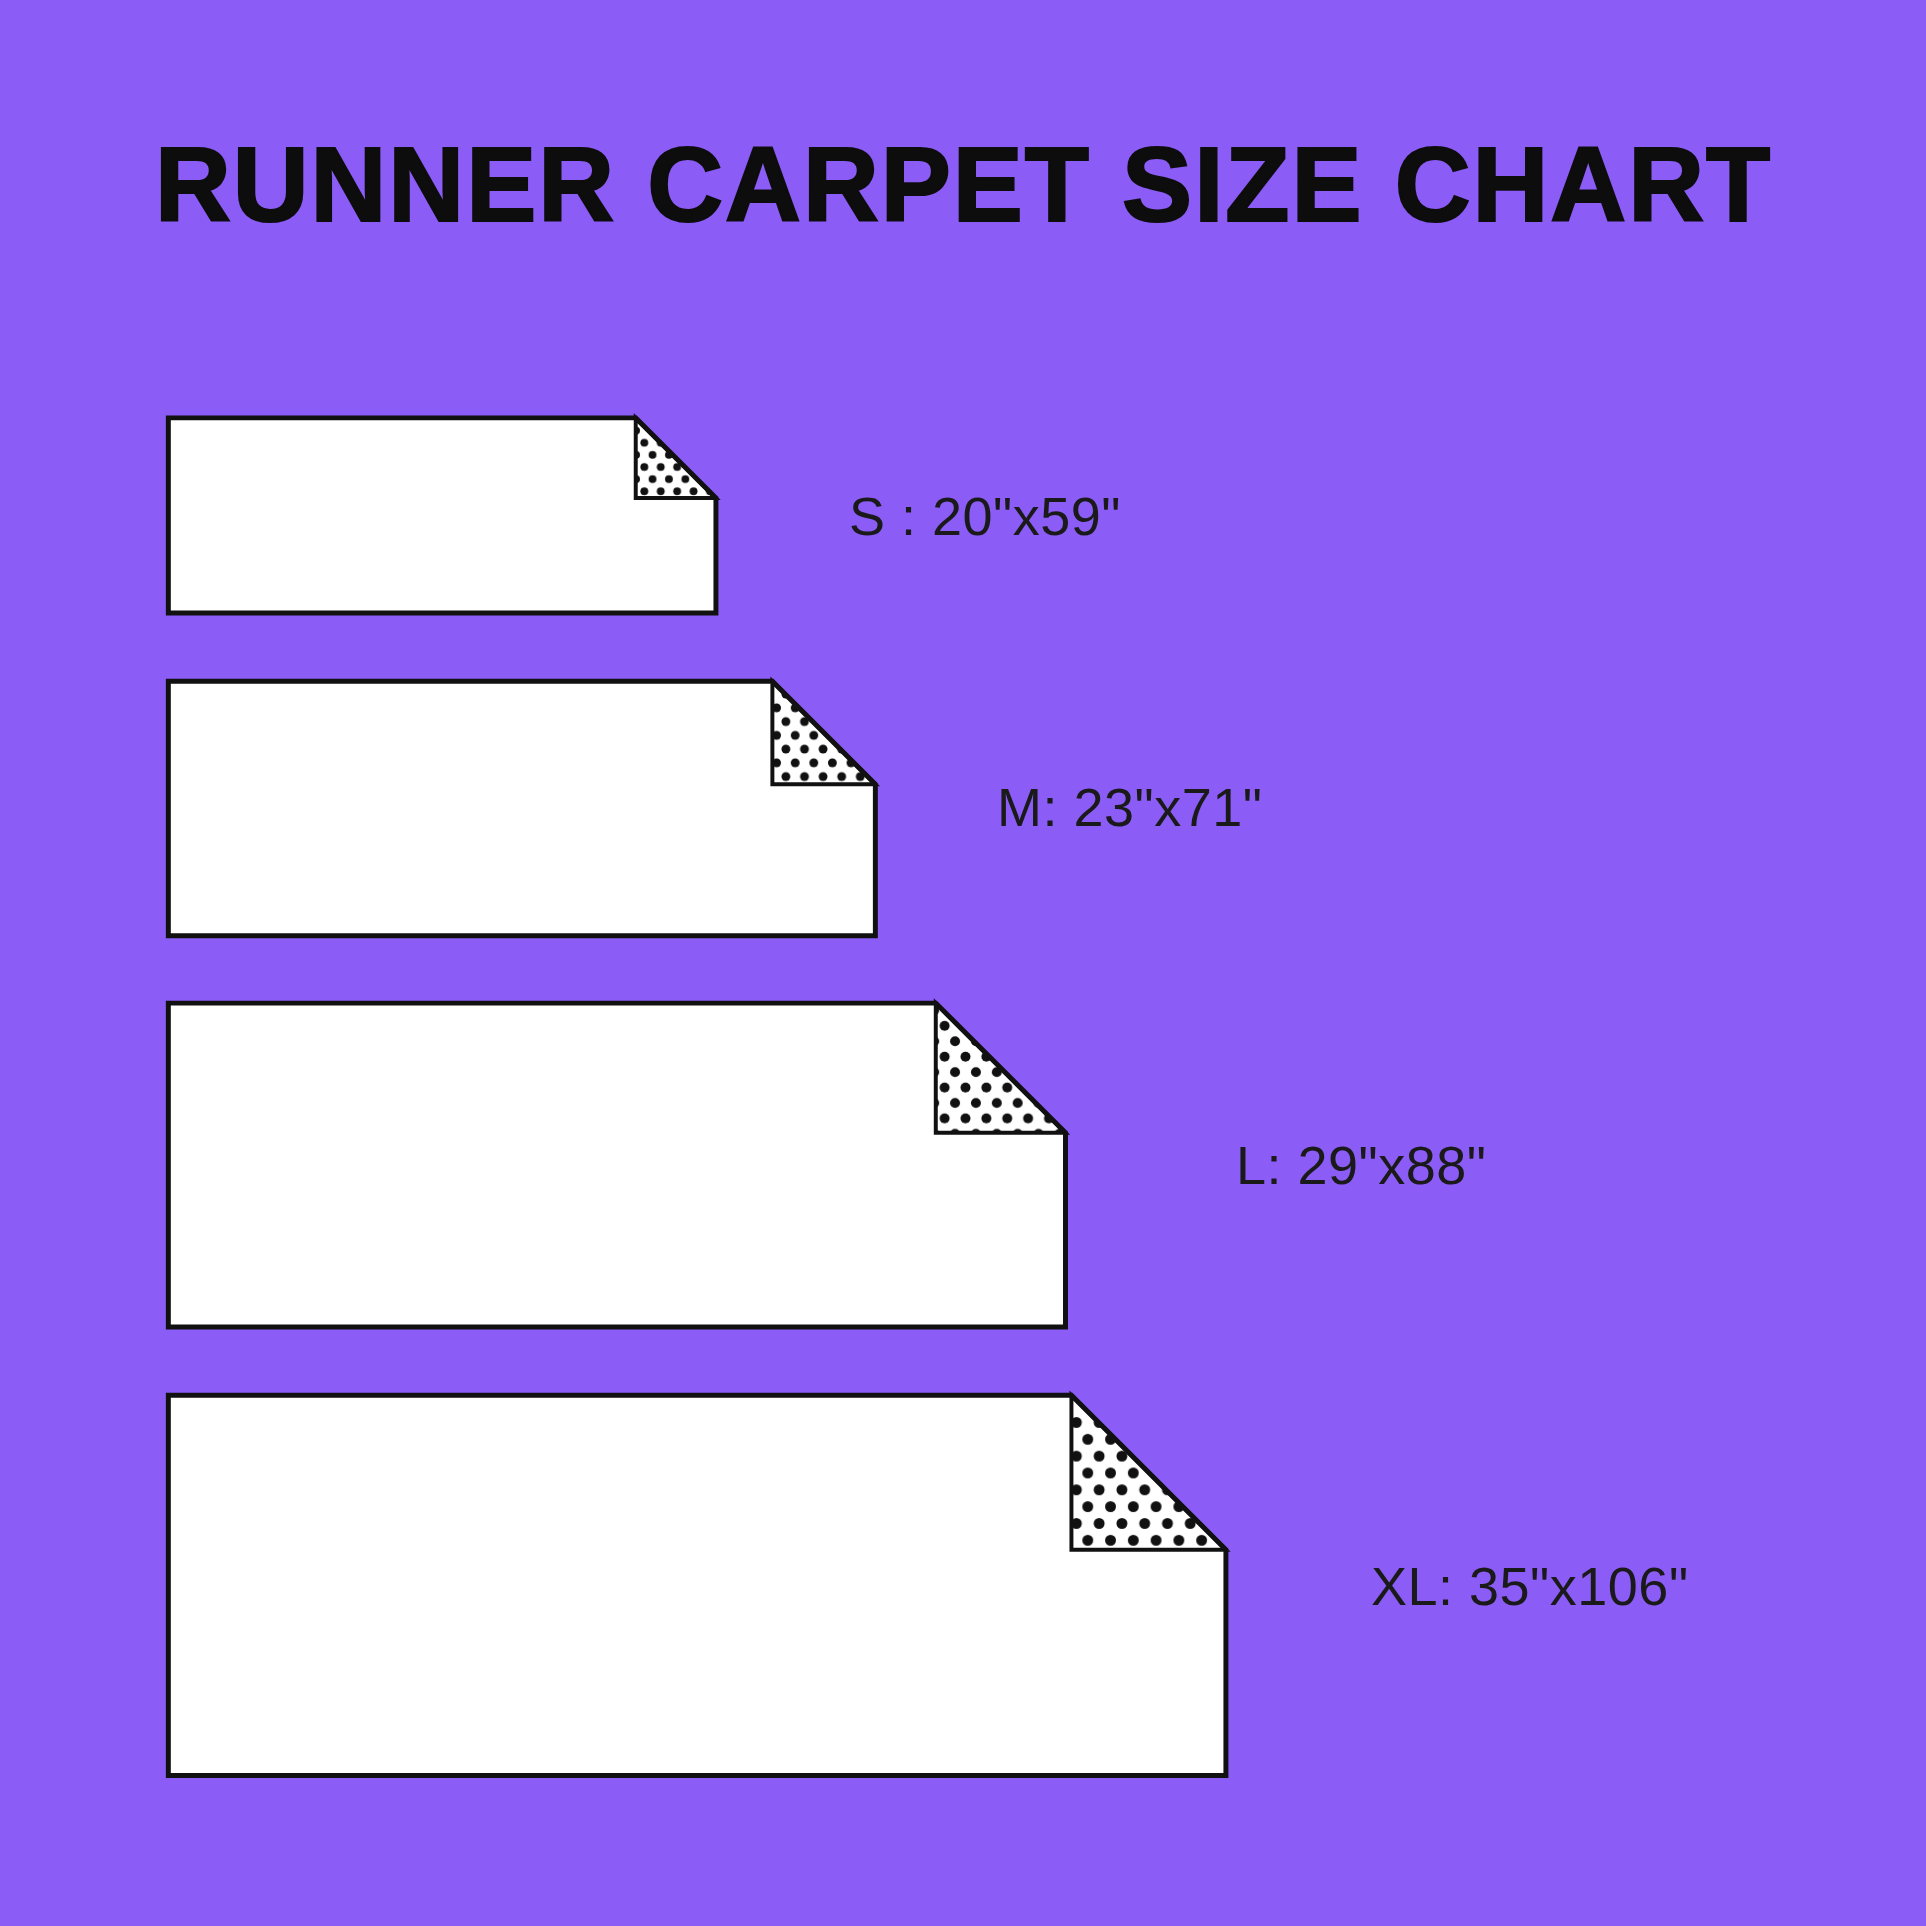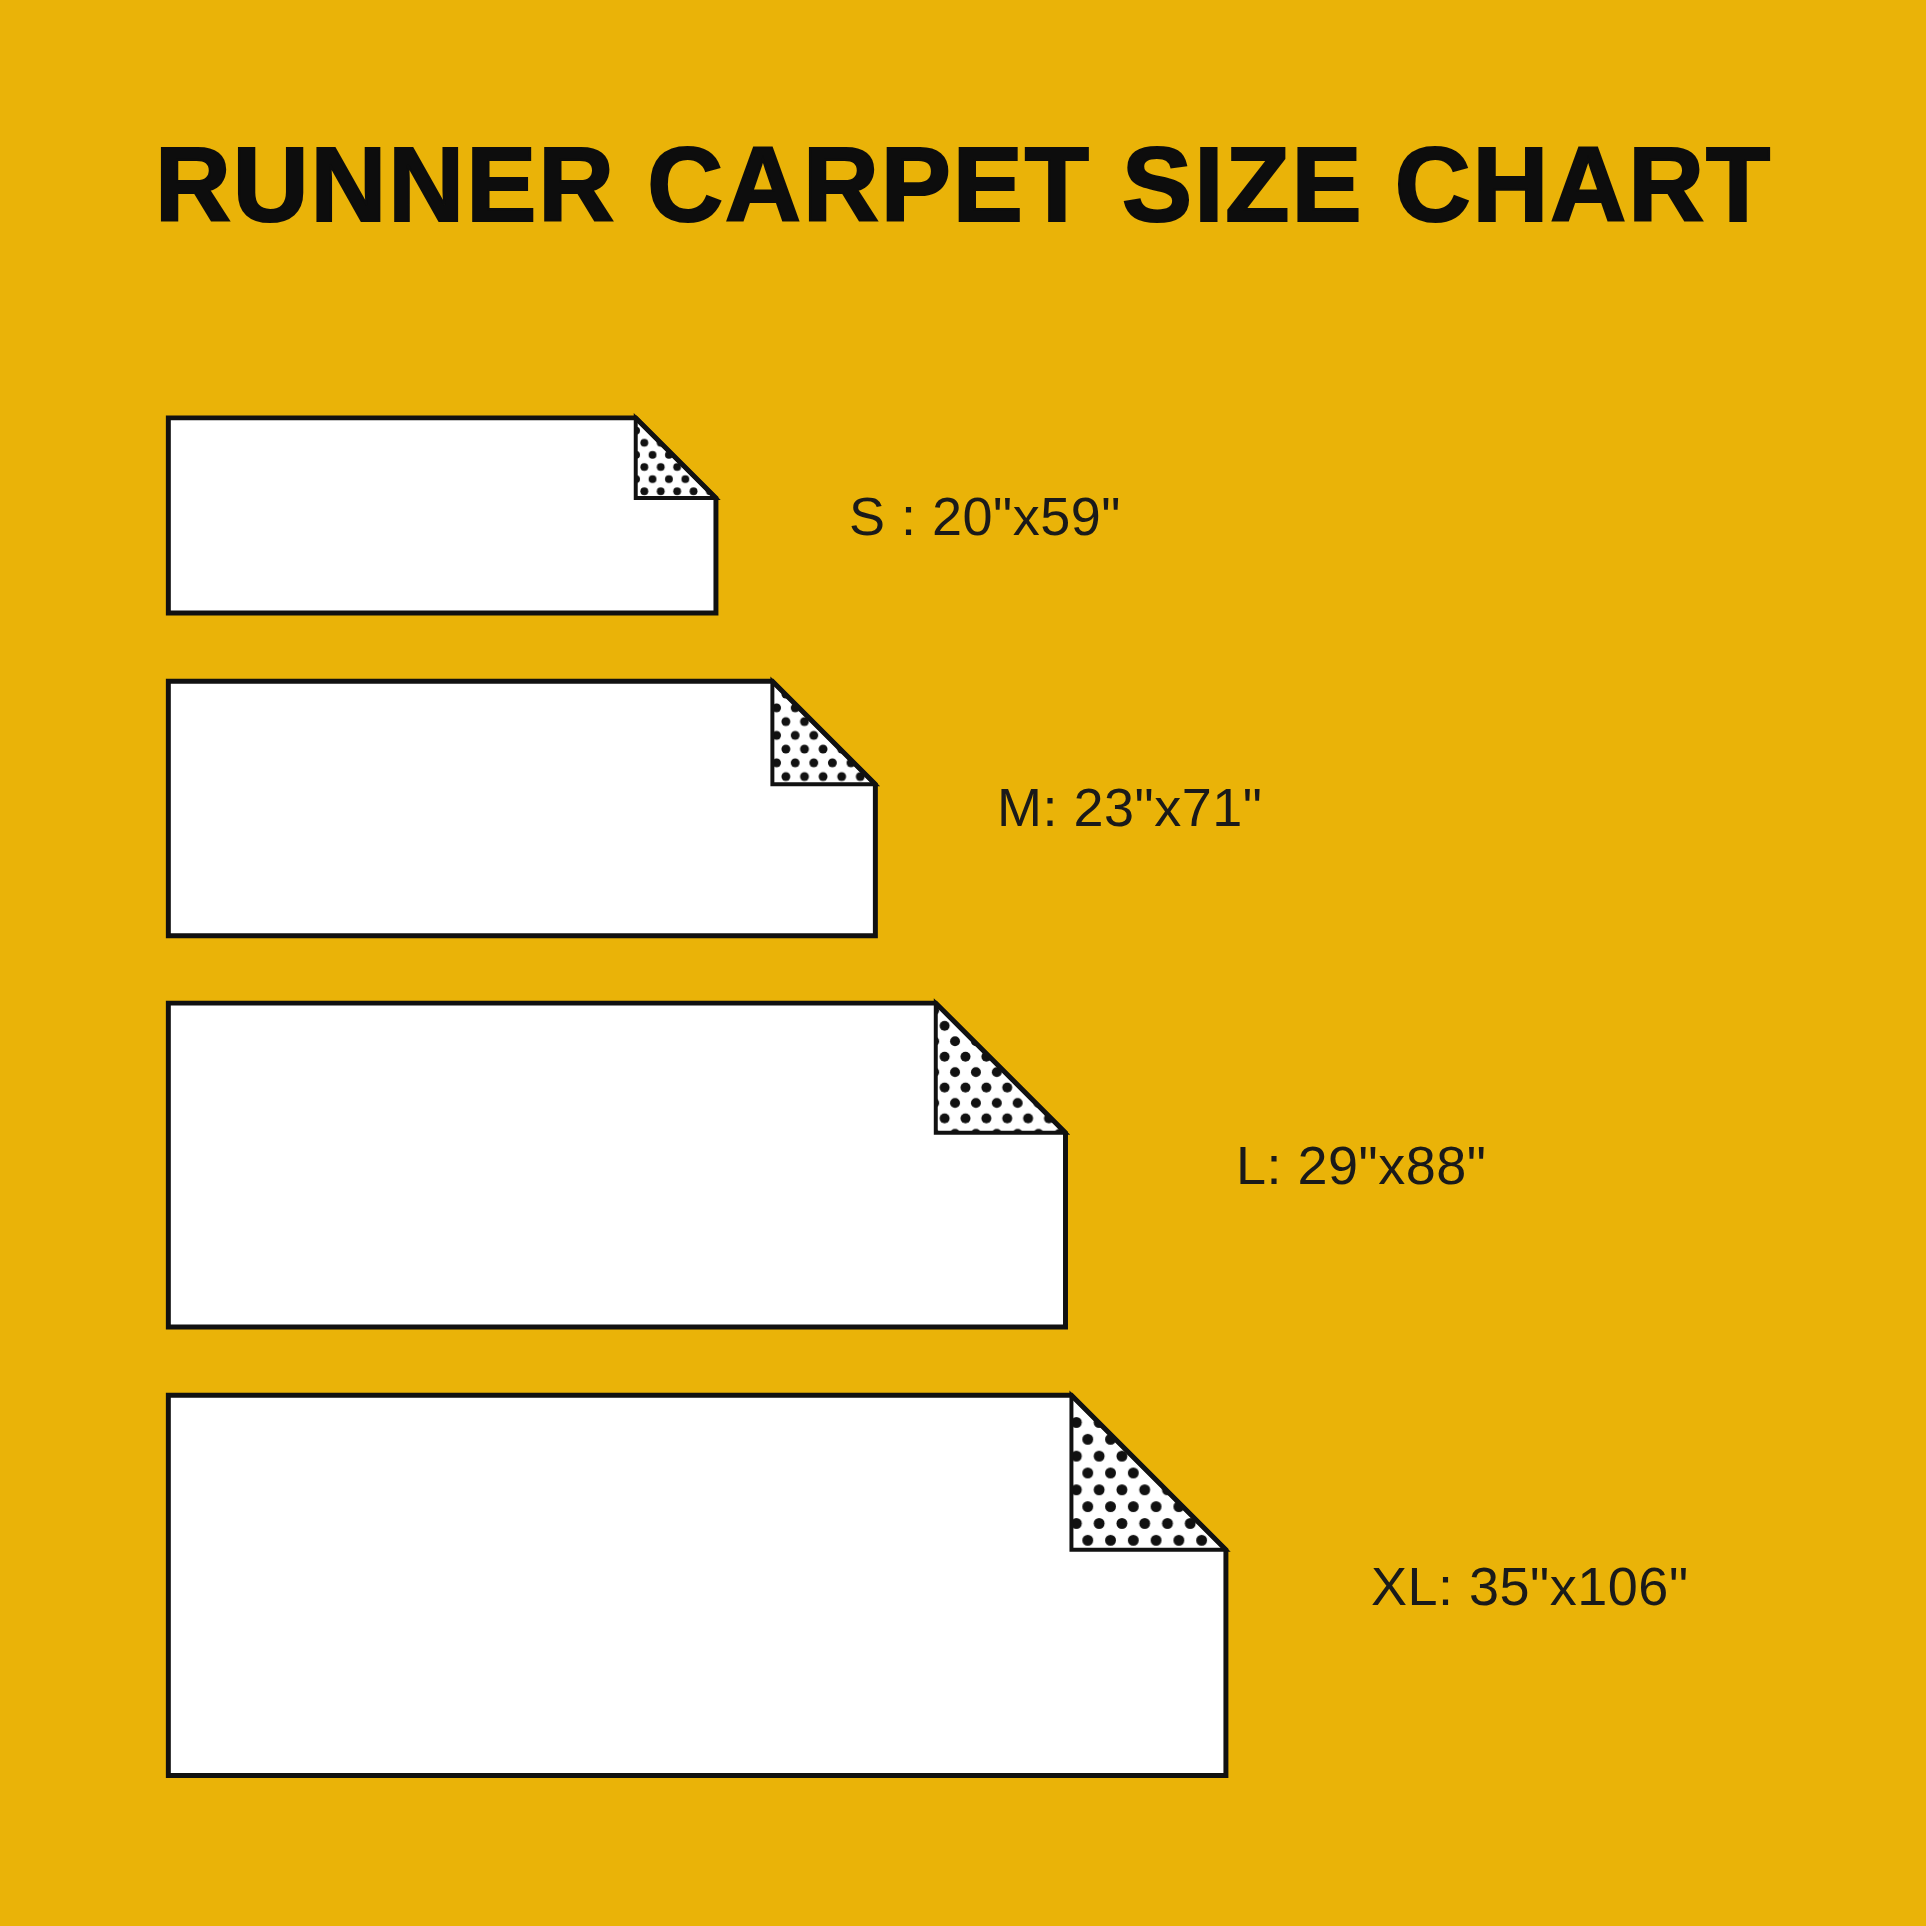--- a/index.html
+++ b/index.html
@@ -4,21 +4,21 @@
 <style>
   html, body {
     margin: 0;
     padding: 0;
     background: #ffffff;
   }
   .canvas {
     position: relative;
     width: 1927px;
     height: 1927px;
-    background: #eab308;
+    background: #8b5cf6;
     overflow: hidden;
     font-family: "Liberation Sans", sans-serif;
   }
   .title {
     position: absolute;
     top: 129px;
     left: 0;
     width: 100%;
     margin: 0;
     text-align: center;

